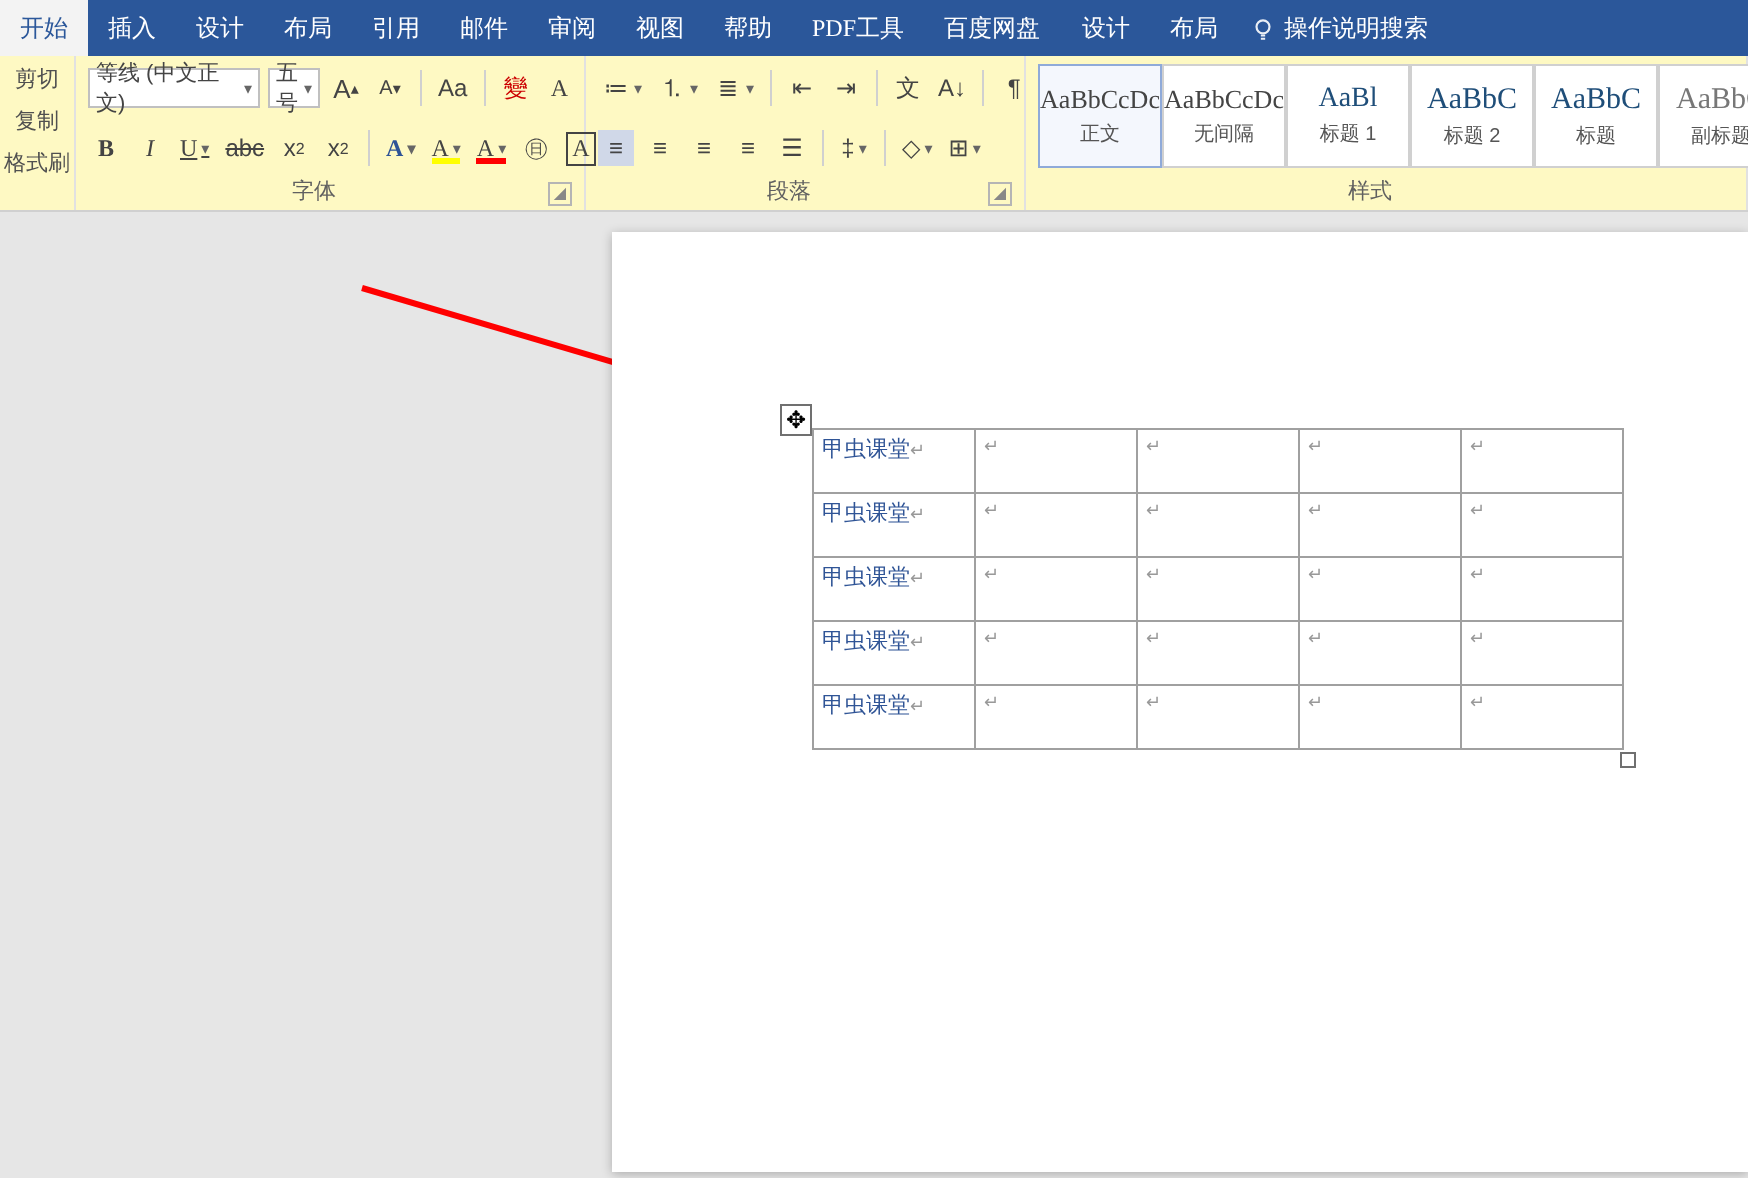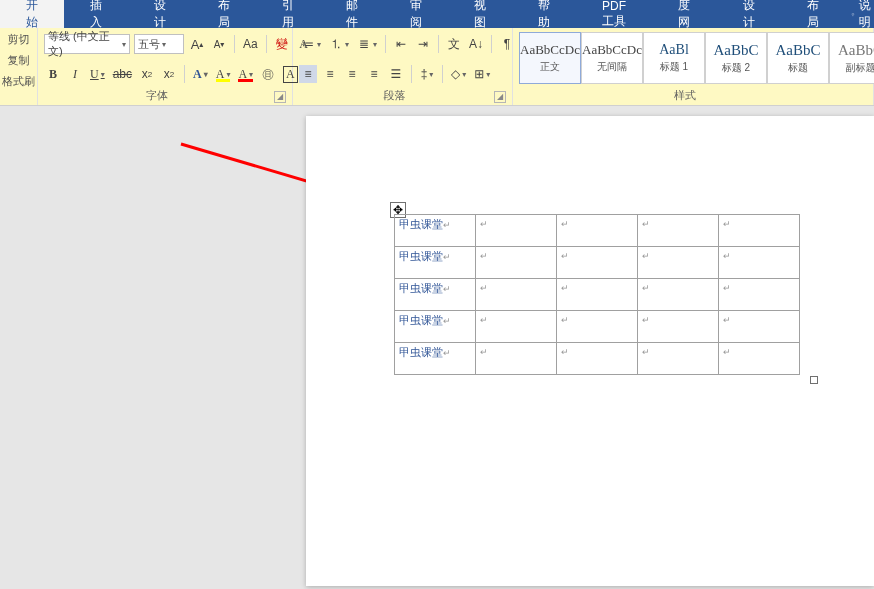--- a/index.html
+++ b/index.html
@@ -14,24 +14,25 @@
 }
 .tabs {
   background: #2b579a;
   color: #fff;
   display: flex;
   height: 28px;
   align-items: stretch;
   font-size: 12px;
 }
 .tab {
-  padding: 0 26px;
+  padding: 0 10px;
   display: flex;
   align-items: center;
   cursor: pointer;
+  font-family: Liberation Serif, serif;
 }
 .tab.active {
   background: #f3f3f3;
   color: #2b579a;
 }
 .tab.sep {
   margin-left: 1px;
 }
 .tellme {
   display: flex;
@@ -171,21 +172,21 @@
   position: absolute;
   left: 306px;
   top: 10px;
   width: 568px;
   height: 470px;
   background: #fff;
   box-shadow: 0 1px 5px rgba(0,0,0,0.25);
 }
 .doc-table {
   position: absolute;
-  left: 88px;
+  left: 100px;
   top: 98px;
   border-collapse: collapse;
 }
 .doc-table td {
   border: 1px solid #a0a0a0;
   width: 81px;
   height: 32px;
   padding: 2px 4px;
   font-size: 11px;
   color: #2f5496;
@@ -253,21 +254,21 @@
     <div class="clipboard-item">格式刷</div>
   </div>
 
   <div class="group" style="width:255px">
     <div class="group-body">
       <div class="row">
         <div class="picker" style="width:86px">
             <span>等线 (中文正文)</span>
             <span class="dd">▾</span>
           </div>
-        <div class="picker" style="width:50px">
+        <div class="picker" style="width:26px">
             <span>五号</span>
             <span class="dd">▾</span>
           </div>
         <span class="fbtn" style="font-size:13px;">
             <span>A</span>
             <span style="font-size:8px;vertical-align:super;">▴</span>
           </span>
         <span class="fbtn" style="font-size:10px;">
             <span>A</span>
             <span style="font-size:8px;vertical-align:super;">▾</span>

